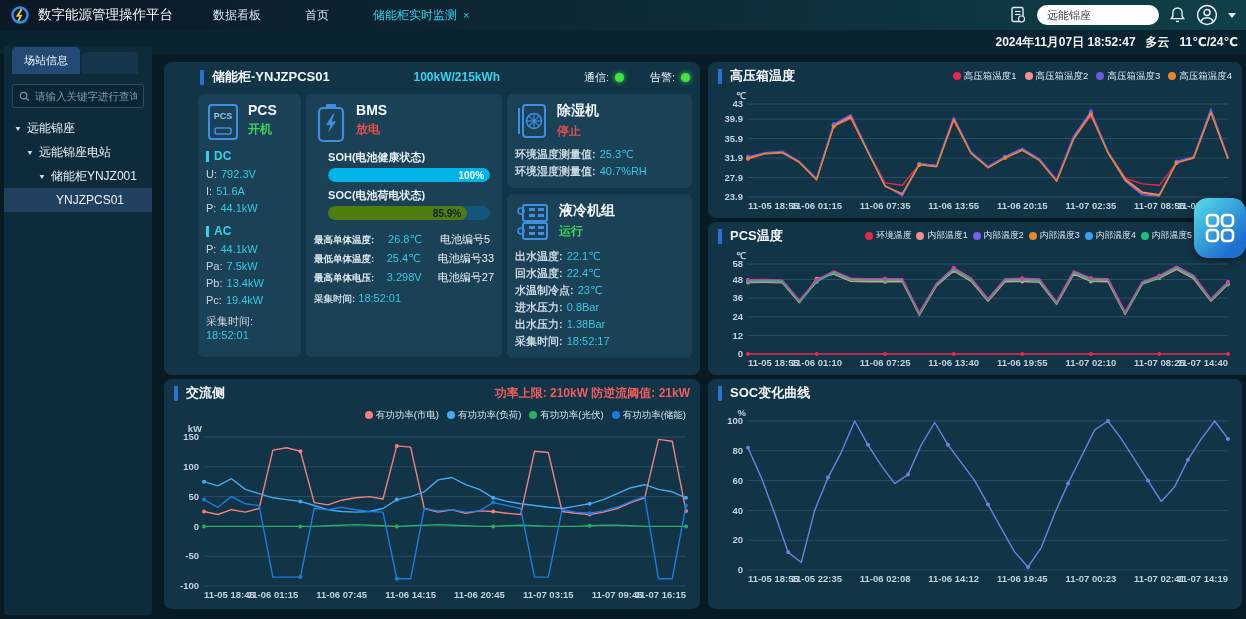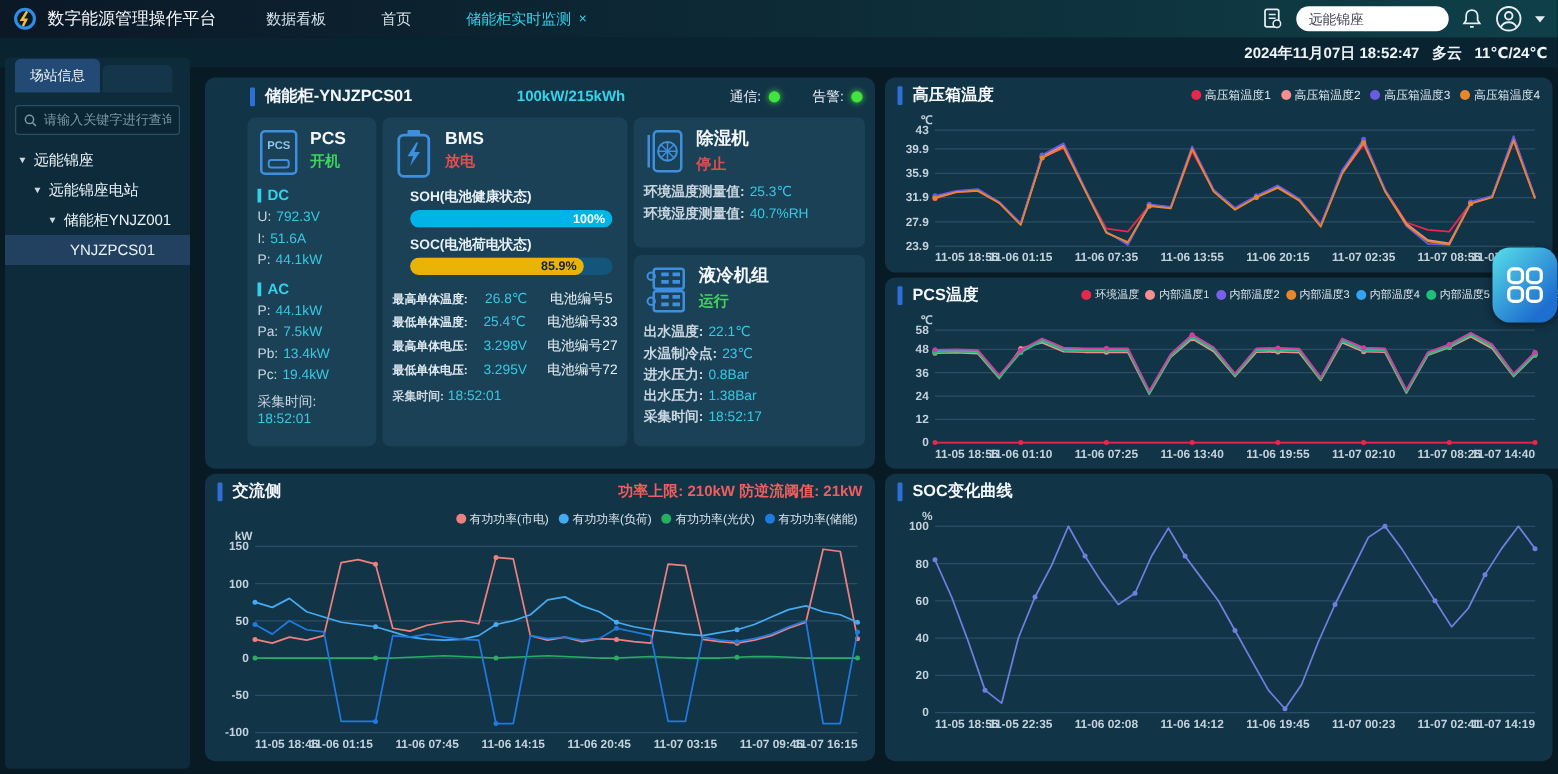--- a/index.html
+++ b/index.html
@@ -82,21 +82,21 @@
   .kv .k { color:#c9d6e0; }
   .kv .v { color:#35c9e2; }
   .collect { font-size:11px; color:#c9d6e0; margin-top:5px; }
   .collect .v { color:#35c9e2; }
 
   .bar-label { font-size:11px; font-weight:bold; color:#e8f0f6; margin:6px 0 3px 14px; }
   .bar-track { margin-left:14px; width:162px; height:14px; border-radius:7px; background:#14557c; overflow:hidden; }
   .bar-fill { height:100%; border-radius:7px; display:flex; align-items:center;
     justify-content:flex-end; font-size:10px; font-weight:bold; padding-right:6px; }
   .fill-soh { background:#00b4e8; color:#fff; }
-  .fill-soc { background:#eab308; color:#123; }
+  .fill-soc { background:#4d7c0f; color:#123; }
   .bms-metrics { margin-top:10px; }
   .bmr { display:flex; align-items:center; font-size:11px; line-height:19px; white-space:nowrap; }
   .bmr .k { font-size:9.5px; font-weight:bold; color:#dfe9f2; width:74px; }
   .bmr .v { color:#35c9e2; width:52px; }
   .bmr .b { color:#e8f0f6; }
 
   
   .chart-hd { display:flex; align-items:center; height:28px; padding:0 10px; gap:8px; }
   .legend { display:flex; align-items:center; gap:8px; margin-left:auto; flex-wrap:nowrap;
     font-size:9.5px; color:#dbe6ee; white-space:nowrap; }
@@ -297,25 +297,20 @@
             <div class="bmr">
             <span class="k">最低单体温度:</span>
             <span class="v">25.4℃</span>
             <span class="b">电池编号33</span>
           </div>
             <div class="bmr">
             <span class="k">最高单体电压:</span>
             <span class="v">3.298V</span>
             <span class="b">电池编号27</span>
           </div>
-            <div class="bmr">
-            <span class="k">最低单体电压:</span>
-            <span class="v">3.295V</span>
-            <span class="b">电池编号72</span>
-          </div>
           </div>
         <div class="collect">
           <span style="font-size:9.5px;font-weight:bold">采集时间:</span>
           <span class="v">18:52:01</span>
         </div>
       </div>
 
       <div class="col3">
         <div class="card card-dh">
           <div class="card-top">
@@ -364,20 +359,24 @@
             <div>
               <div class="dev-name">液冷机组</div>
               <div class="dev-status st-green">运行</div>
             </div>
           </div>
           <div>
 
           <div class="kv">
               <span class="k" style="font-weight:bold">出水温度:</span>
               <span class="v">22.1℃</span>
+            </div>
+              <div class="kv">
+              <span class="k" style="font-weight:bold">回水温度:</span>
+              <span class="v">22.4℃</span>
             </div>
               <div class="kv">
               <span class="k" style="font-weight:bold">水温制冷点:</span>
               <span class="v">23℃</span>
             </div>
               <div class="kv">
               <span class="k" style="font-weight:bold">进水压力:</span>
               <span class="v">0.8Bar</span>
             </div>
               <div class="kv">

